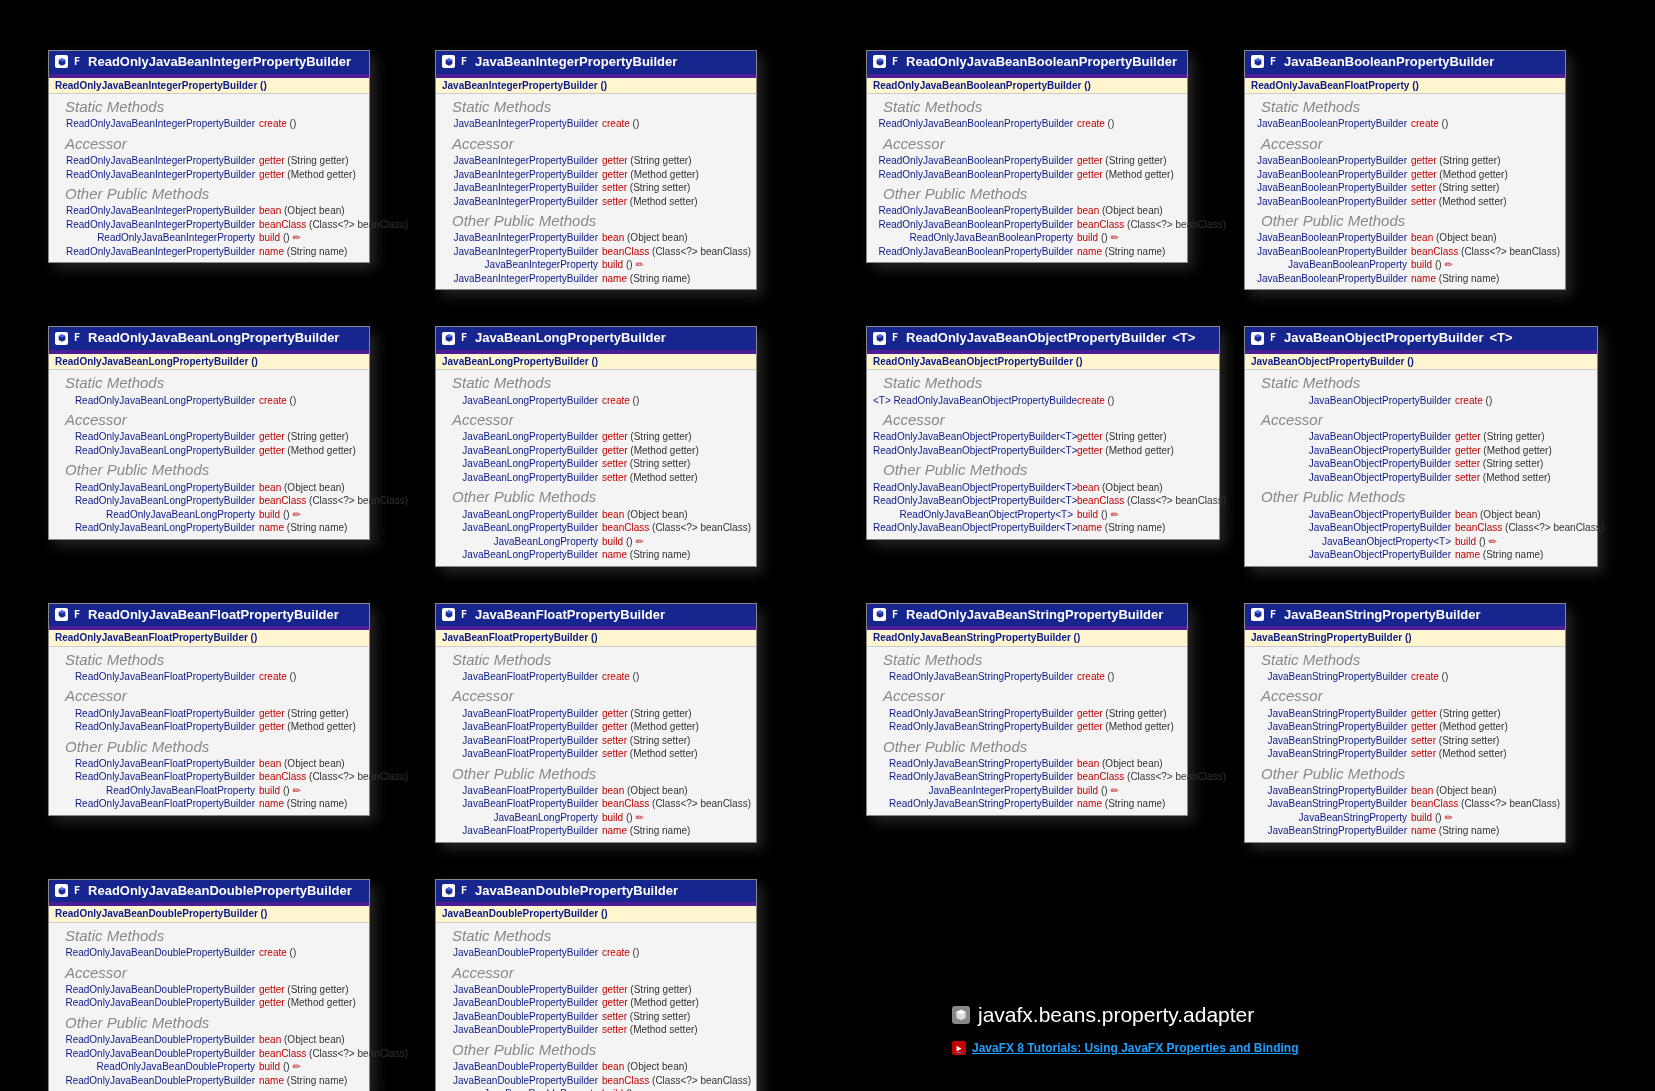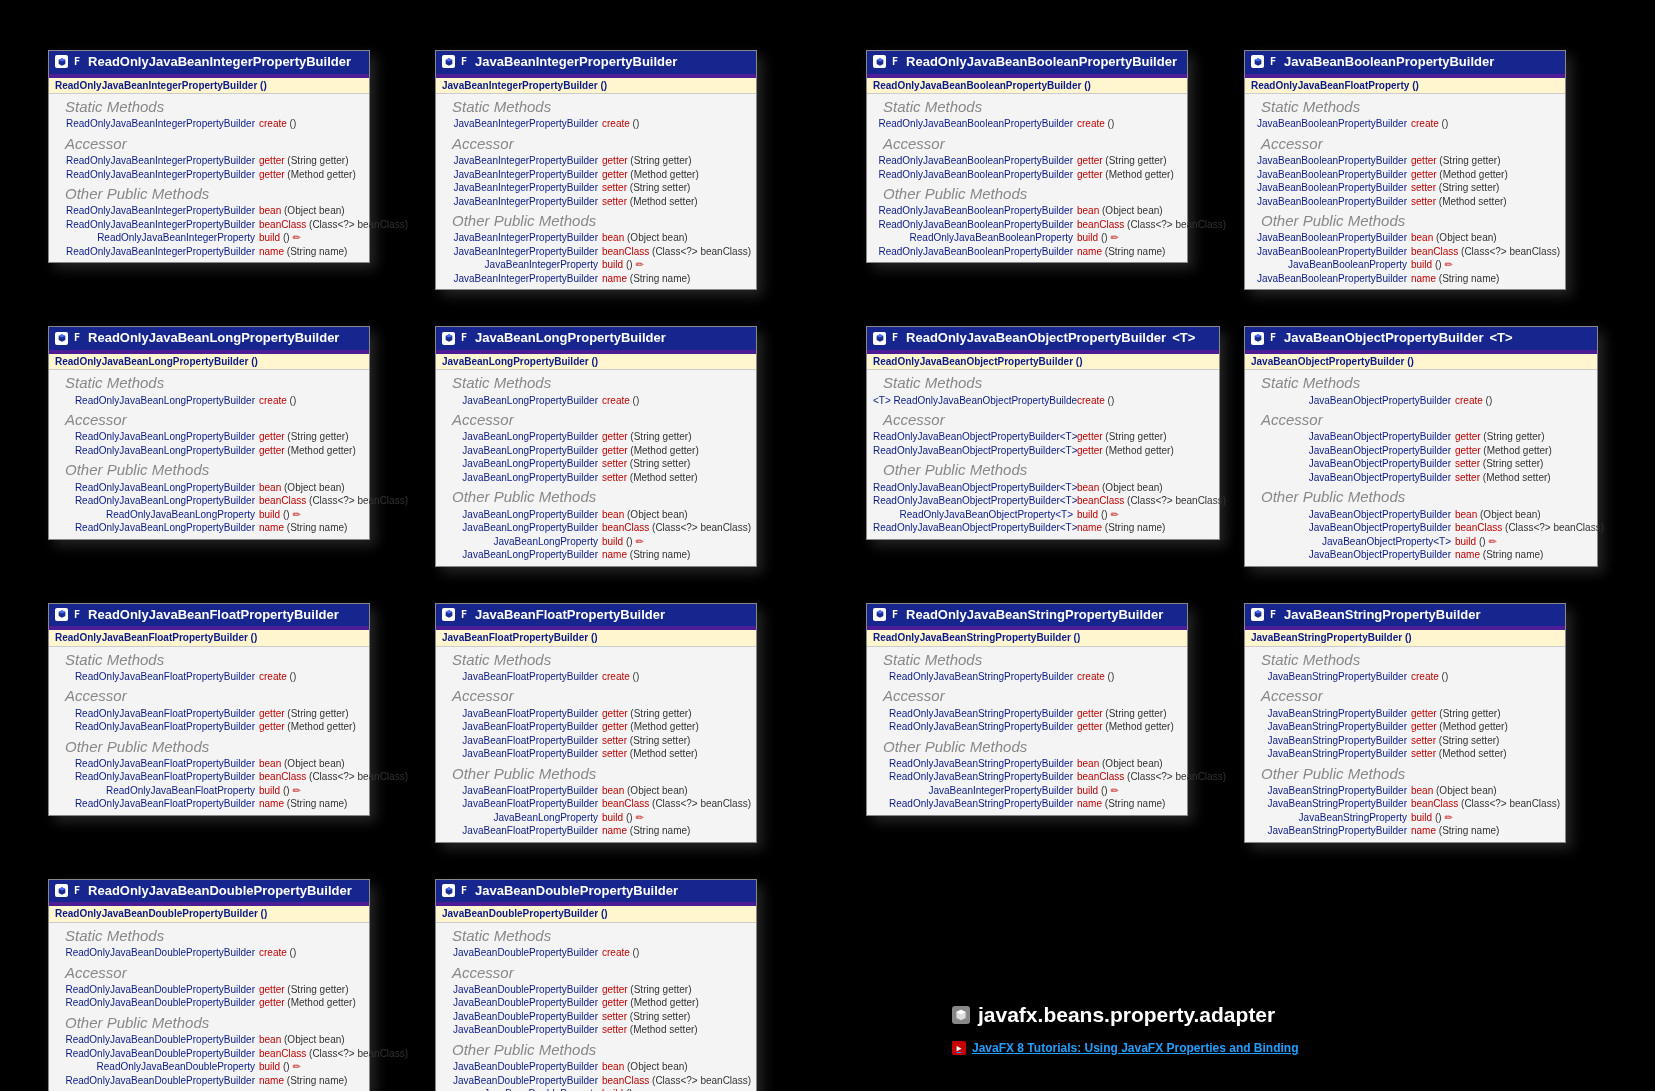--- a/index.html
+++ b/index.html
@@ -85,21 +85,21 @@
     display: flex;
     flex-direction: column;
     align-items: flex-start;
     justify-content: center;
     padding-left: 130px;
     padding-top: 60px;
     gap: 14px;
   }
   .pkg-title {
     font-size: 21px;
-    font-weight: bold;
+    font-weight: normal;
     color: #fff;
     display: flex;
     align-items: center;
     gap: 8px;
   }
   .pkg-title .icon {
     display:inline-flex; width:18px; height:18px; border-radius:3px;
     background:#888; align-items:center; justify-content:center;
   }
   .tutorial-link {

